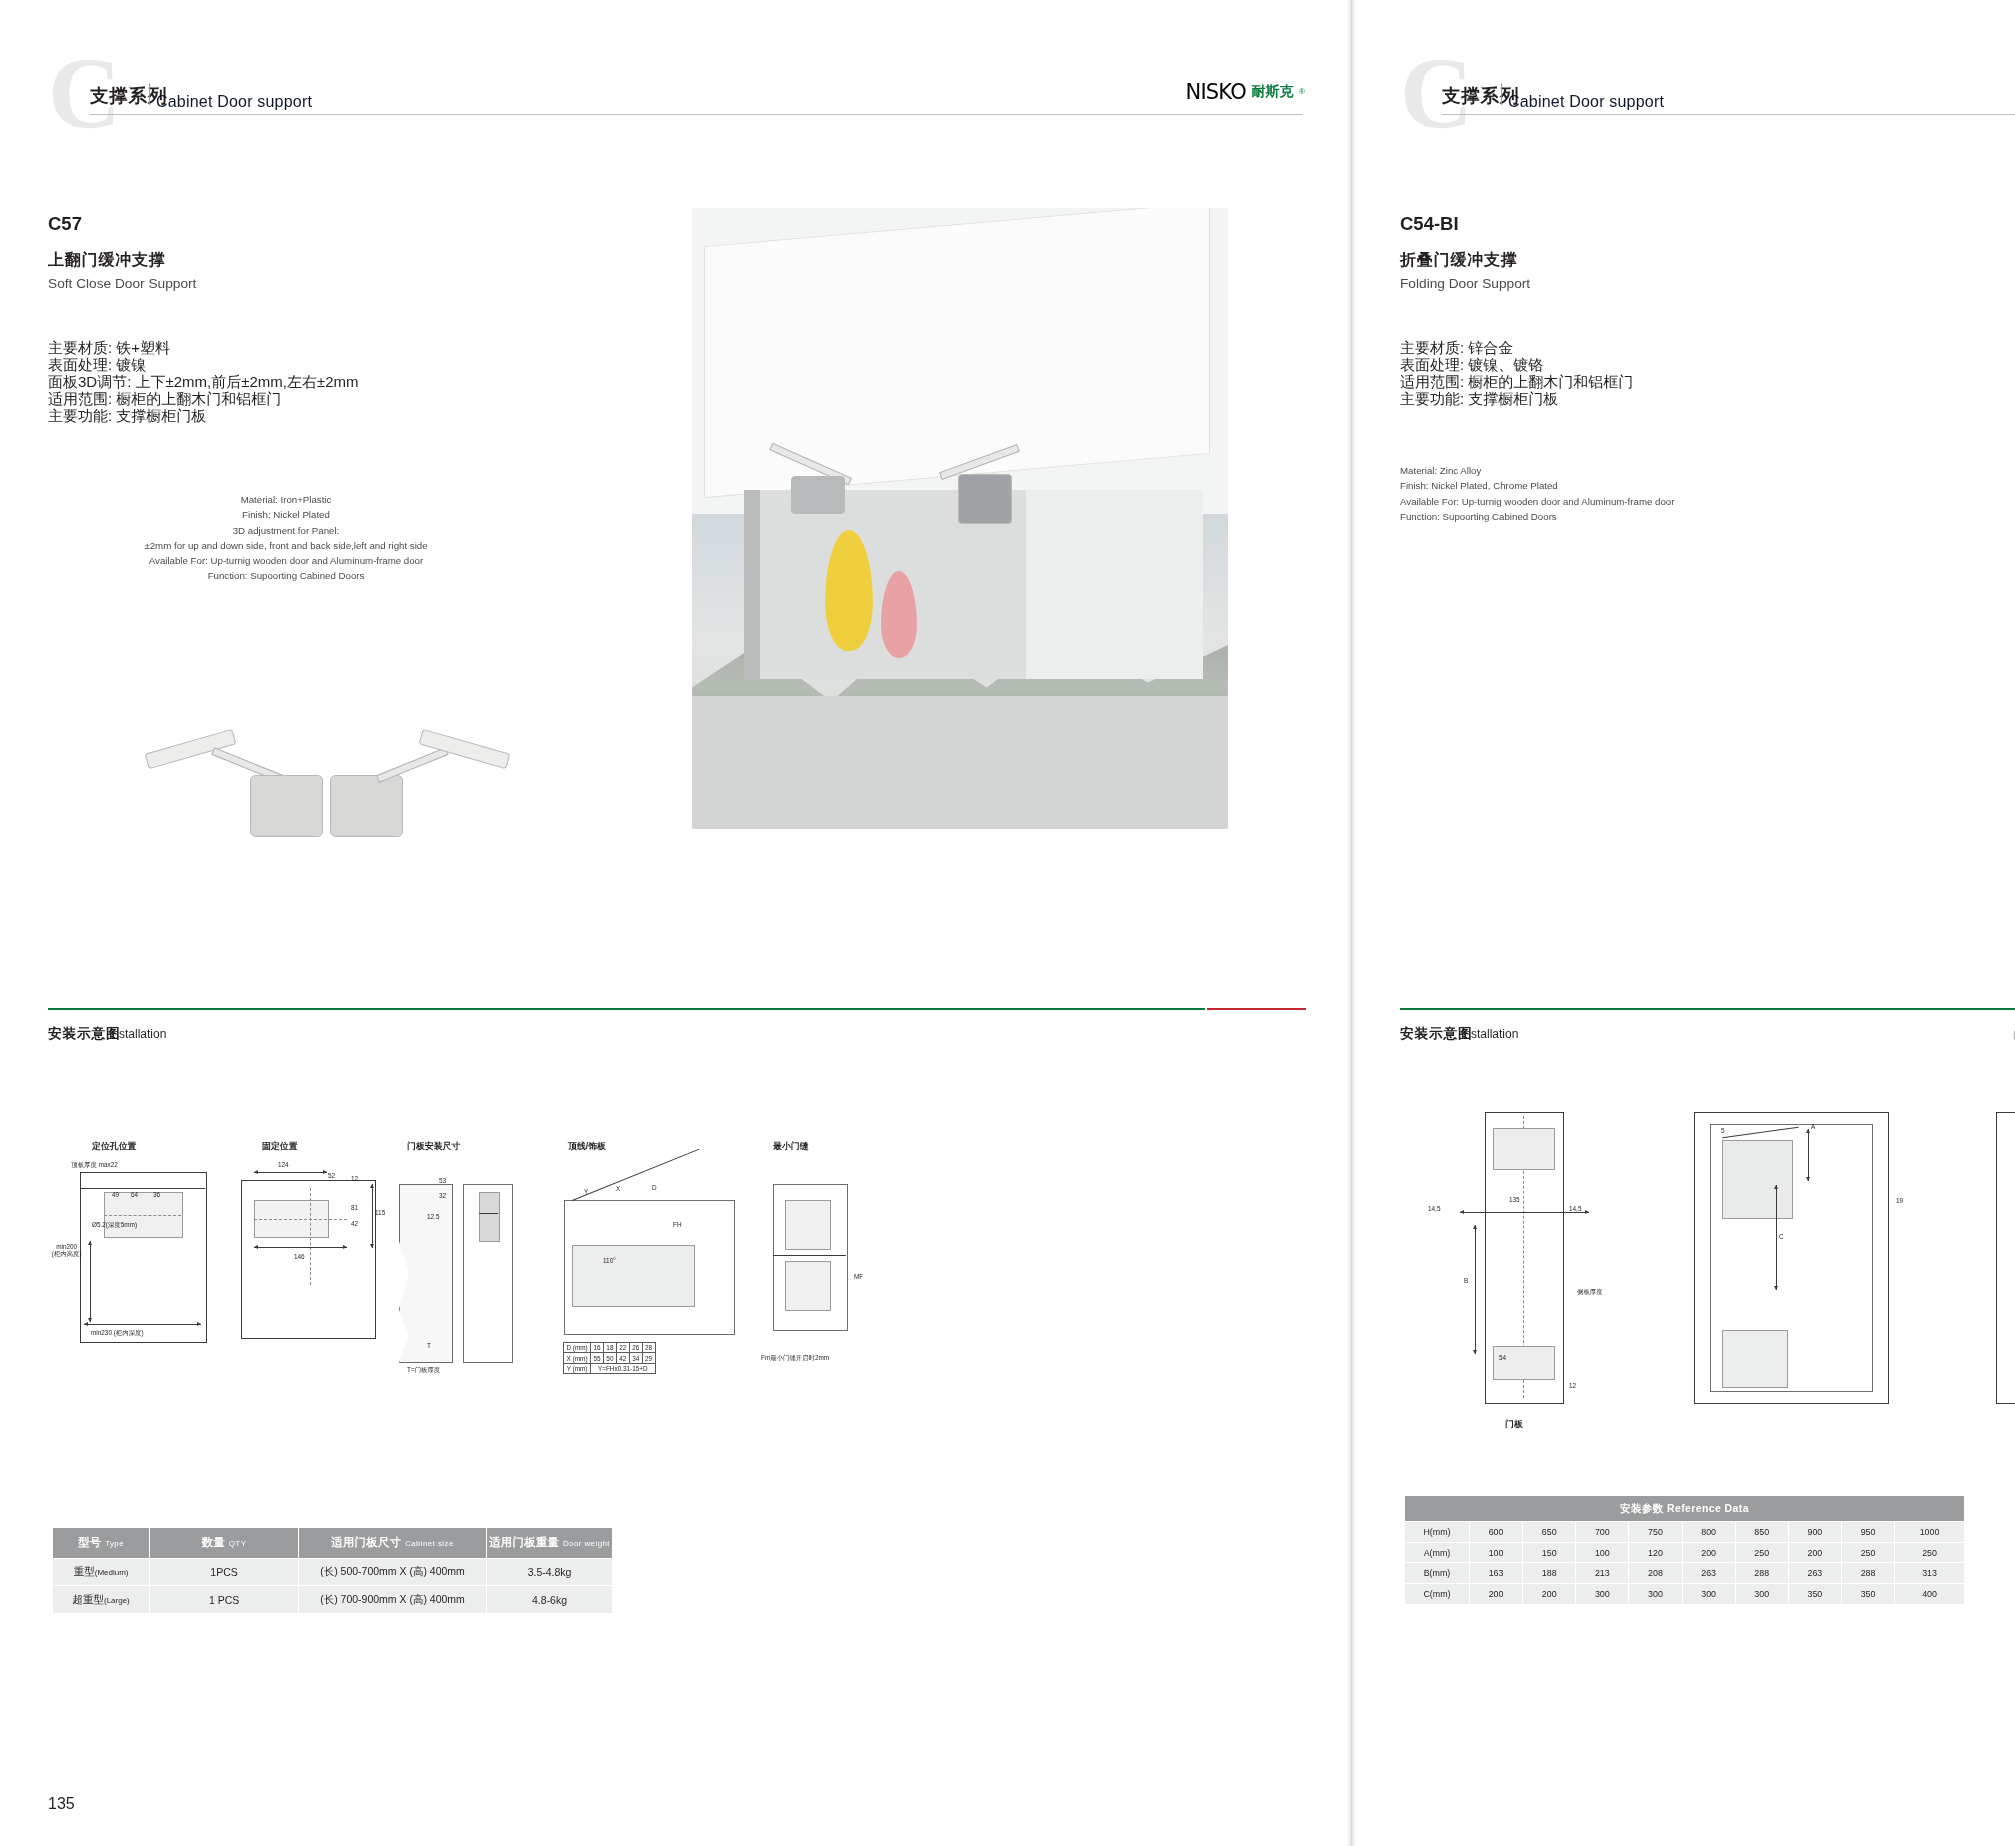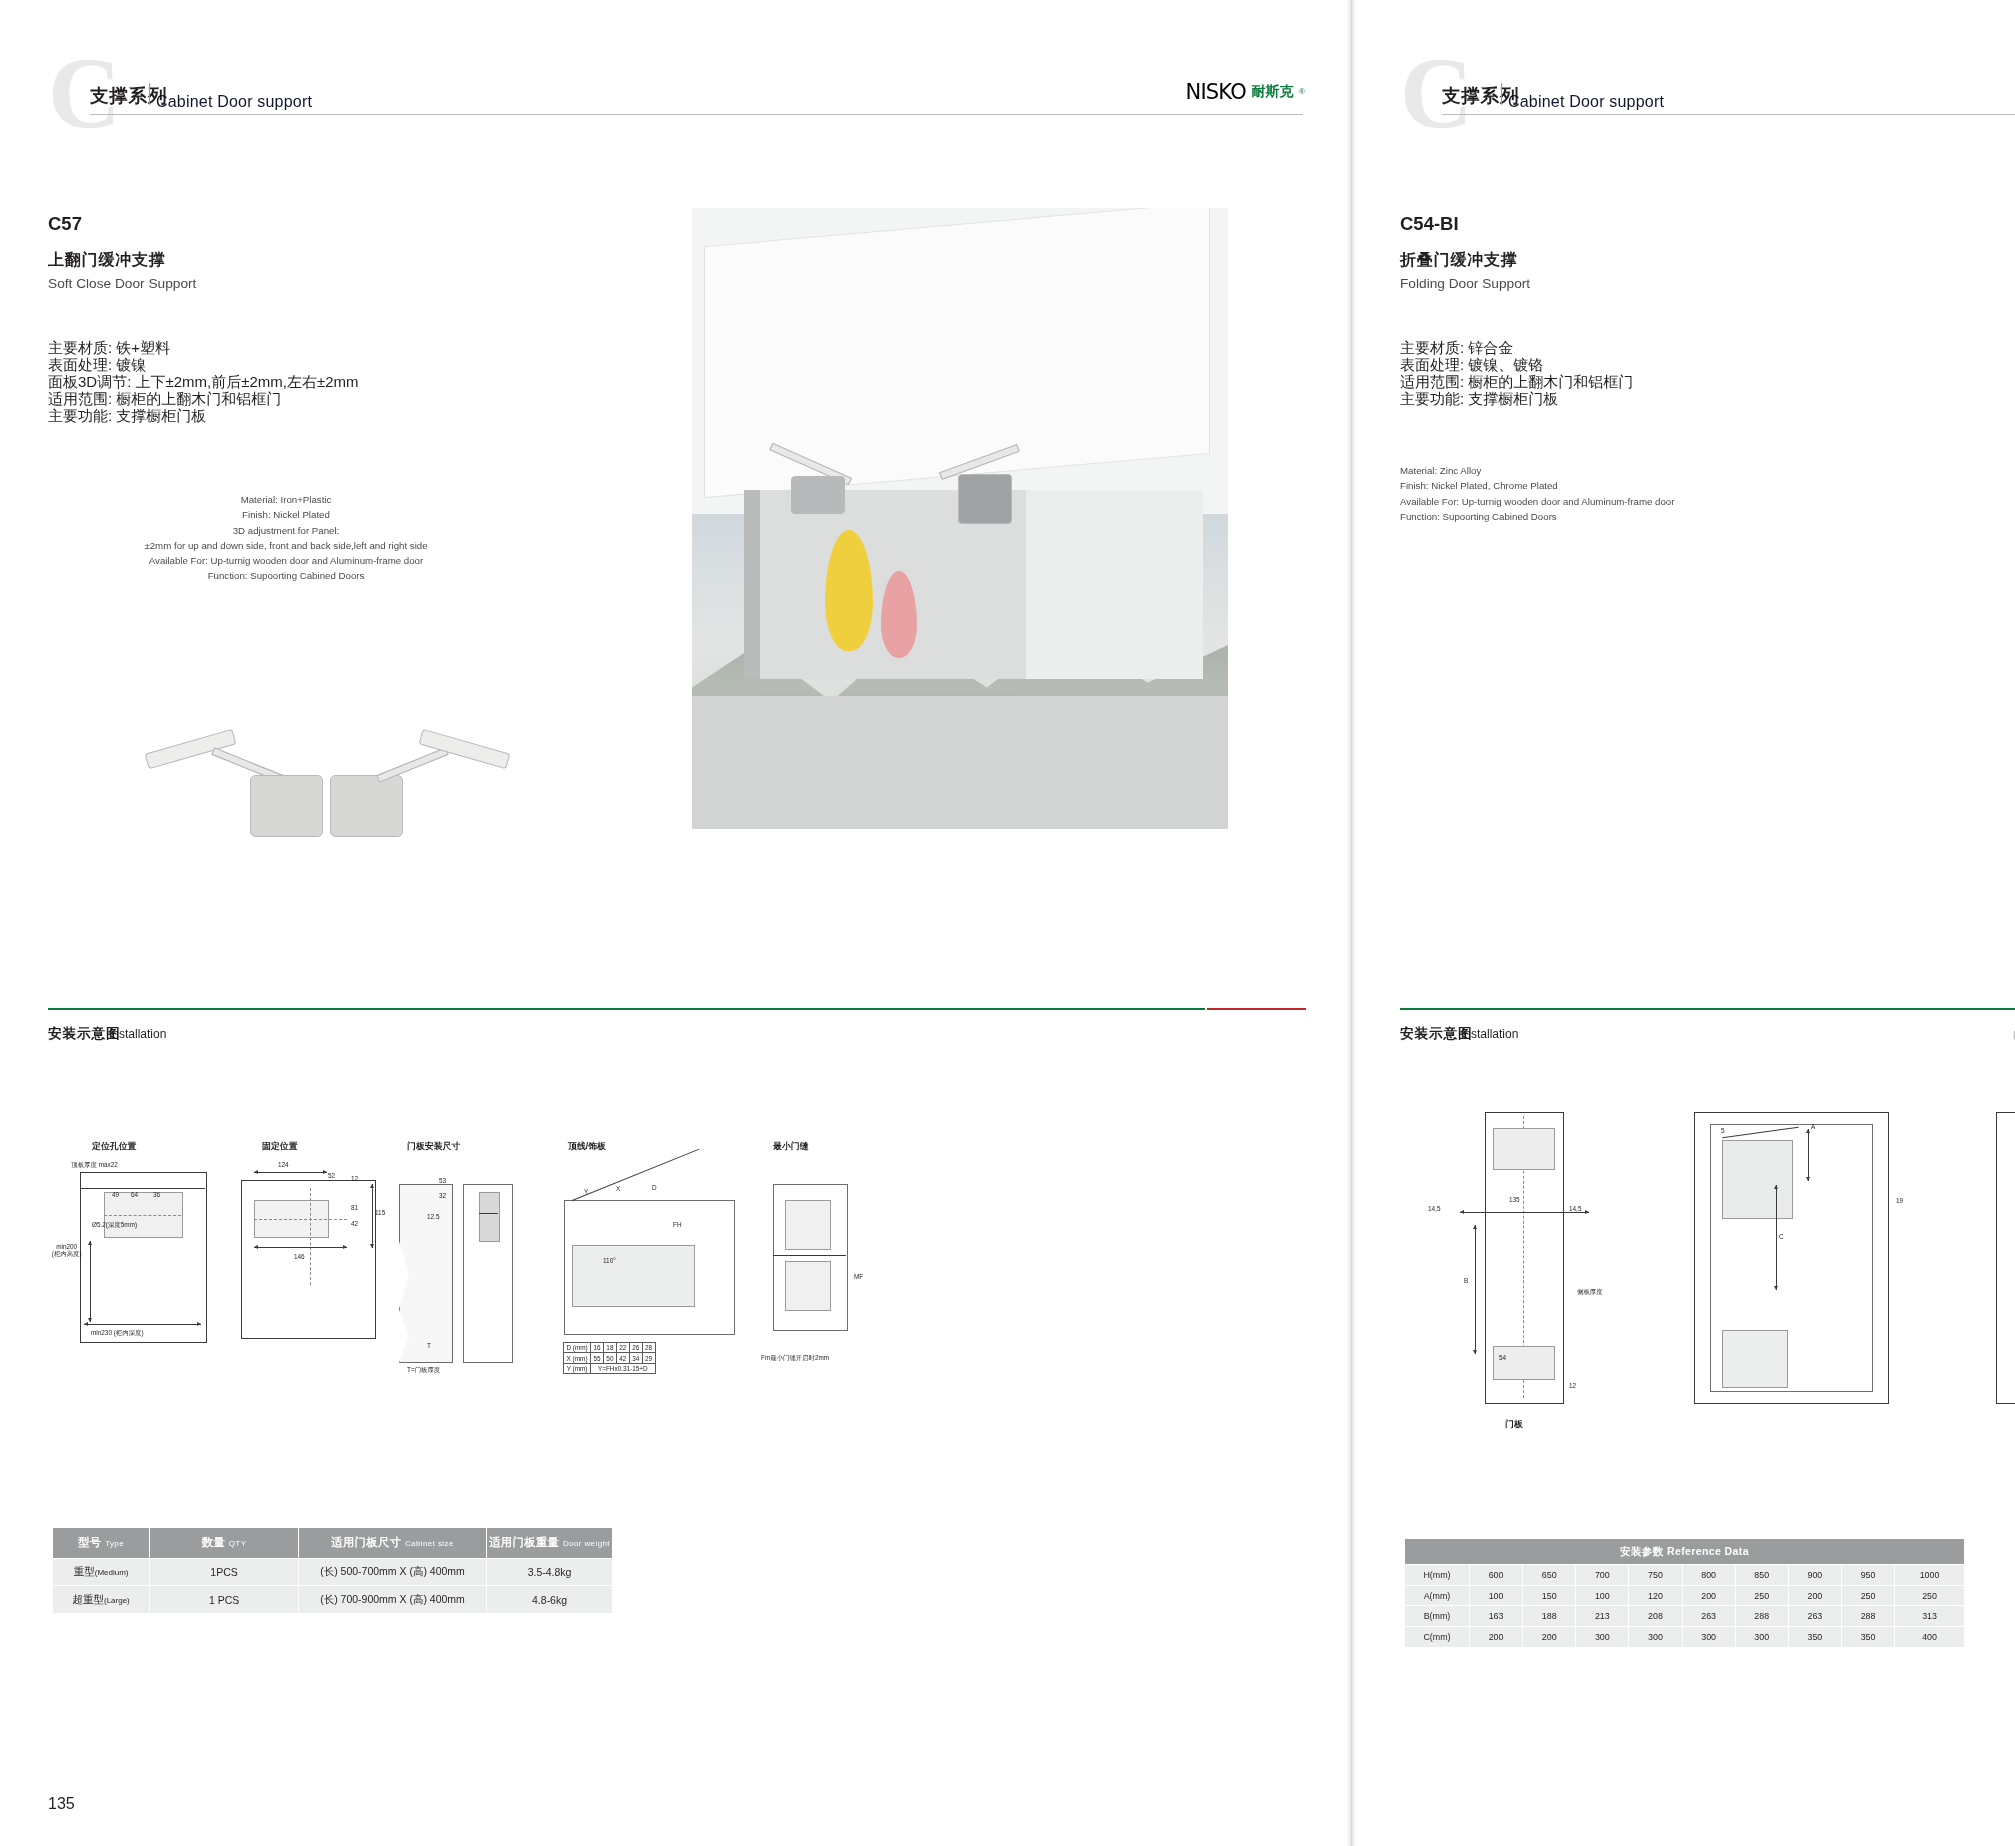--- a/index.html
+++ b/index.html
@@ -140,21 +140,21 @@
     background:#9a9c9e;color:#ffffff;font-size:11.3px;font-weight:700;
     padding:7.3px 0;border:1.2px solid #ffffff;letter-spacing:0.4px;
   }
   .spec-table th span.en{font-size:8px;font-weight:400;}
   .spec-table td{
     background:#eceded;color:#231f20;font-size:10.5px;text-align:center;
     padding:6.4px 0;border:1.2px solid #ffffff;
   }
   .spec-table td span.en{font-size:8px;}
 
-  .ref-table{position:absolute;width:561px;margin-top:43px;}
+  .ref-table{position:absolute;width:561px;}
   .ref-table .cap{
     background:#9a9c9e;color:#ffffff;font-size:10.5px;font-weight:700;
     padding:5.6px 0;text-align:center;border:0.8px solid #ffffff;letter-spacing:0.4px;
   }
   .ref-table td{
     background:#eceded;color:#231f20;font-size:8.9px;text-align:center;
     padding:4.8px 0;border:0.8px solid #ffffff;
   }
   .ref-table td.hcol{font-weight:400;}
 

